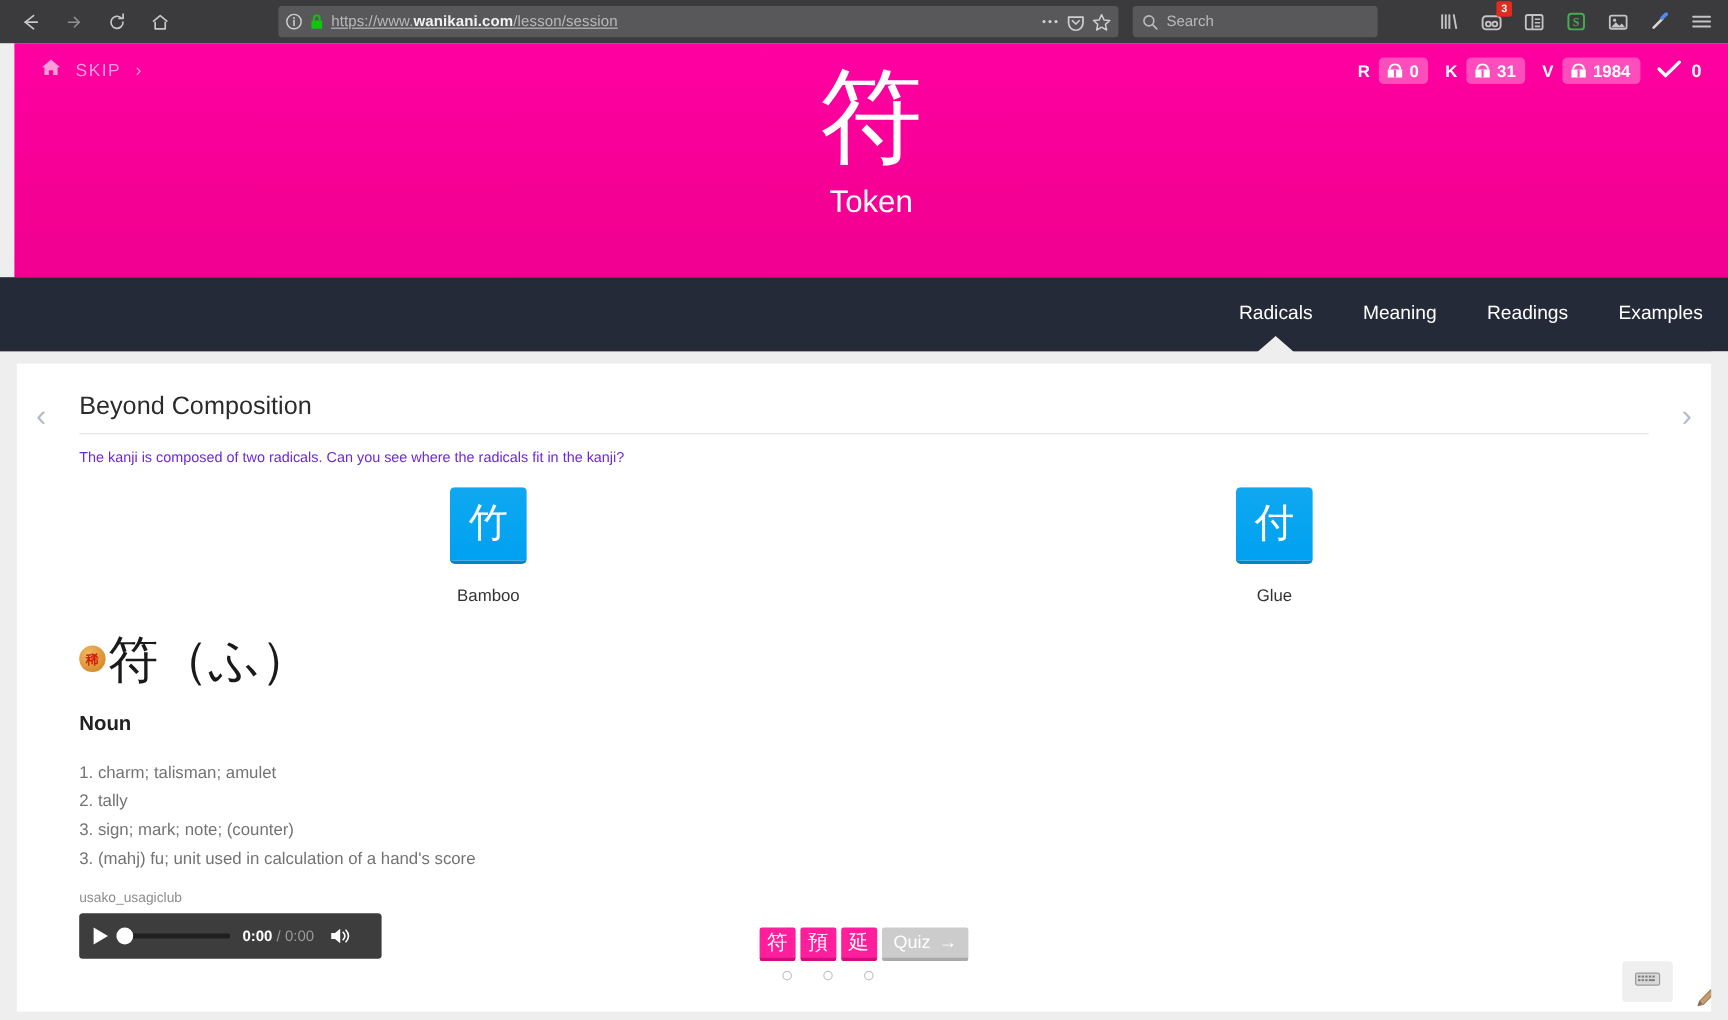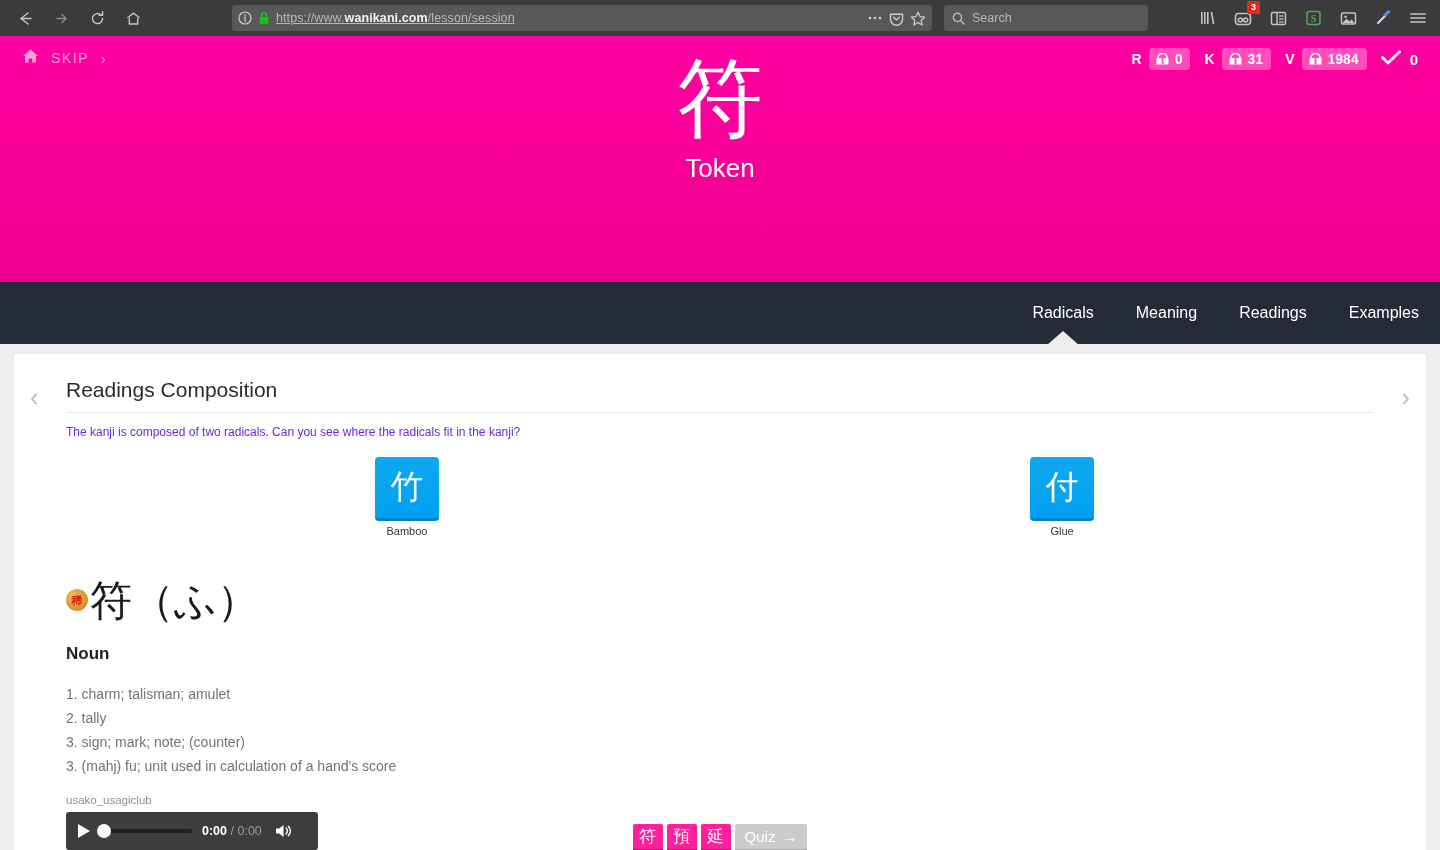--- a/index.html
+++ b/index.html
@@ -59,23 +59,24 @@
     font-size: 9px; font-weight: 700;
     border-radius: 2px;
     min-width: 13px; height: 13px;
     line-height: 13px; text-align: center;
     padding: 0 2px;
   }
 
   
   .lesson-header {
     position: relative;
-    height: 246px;
+    height: 195px;
     background: linear-gradient(180deg, #ff00a1 0%, #f0008f 100%);
     overflow: hidden;
+    margin-left: 12px;
   }
   .skip-bar {
     position: absolute; top: 12px; left: 22px;
     display: flex; align-items: center; gap: 12px;
     color: #ffa6dd;
   }
   .skip-label { font-size: 14.5px; letter-spacing: 1.2px; color: #ff9fd9; }
   .skip-chevron { font-size: 15px; color: #ff9fd9; }
   .counters {
     position: absolute; top: 12px; right: 22px;
@@ -155,21 +156,21 @@
   }
   .radical .tile {
     width: 64px; height: 64px; margin: 0 auto;
     background: linear-gradient(180deg,#0fa8f0 0%, #00a1f1 100%);
     border-bottom: 3px solid #0084c8;
     border-radius: 4px;
     color: #fff; font-size: 33px;
     font-family: "DejaVu Sans", sans-serif;
     display: flex; align-items: center; justify-content: center;
   }
-  .radical .rlabel { font-size: 11px; color: #333; margin-top: 4px; }
+  .radical .rlabel { font-size: 14px; color: #333; margin-top: 18px; }
 
   .vocab-title {
     font-size: 21px; color: #2b2b2b; font-weight: 400;
     padding-bottom: 8px; margin-top: 10px;
     border-bottom: 1px solid #e6e6e6;
   }
   .vocab-word-row { display: flex; align-items: flex-start; margin-top: 14px; }
   .rare-badge {
     width: 22px; height: 22px; border-radius: 50%;
     background: radial-gradient(circle at 35% 30%, #f0b860 0%, #d88c2c 75%, #c17a20 100%);
@@ -454,21 +455,21 @@
     <span>Examples</span>
   </div>
 </div>
 
 <div class="page-body">
   <div class="card">
 
     <div class="arrow-left">‹</div>
     <div class="arrow-right">›</div>
 
-    <div class="section-title">Readings Composition</div>
+    <div class="section-title">Beyond Composition</div>
     <div class="section-para">The kanji is composed of two radicals. Can you see where the radicals fit in the kanji?</div>
 
     <div class="radicals-row">
       <div class="radical" style="left: 286px;">
         <div class="tile">竹</div>
         <div class="rlabel">Bamboo</div>
       </div>
       <div class="radical" style="left: 941px;">
         <div class="tile">付</div>
         <div class="rlabel">Glue</div>

